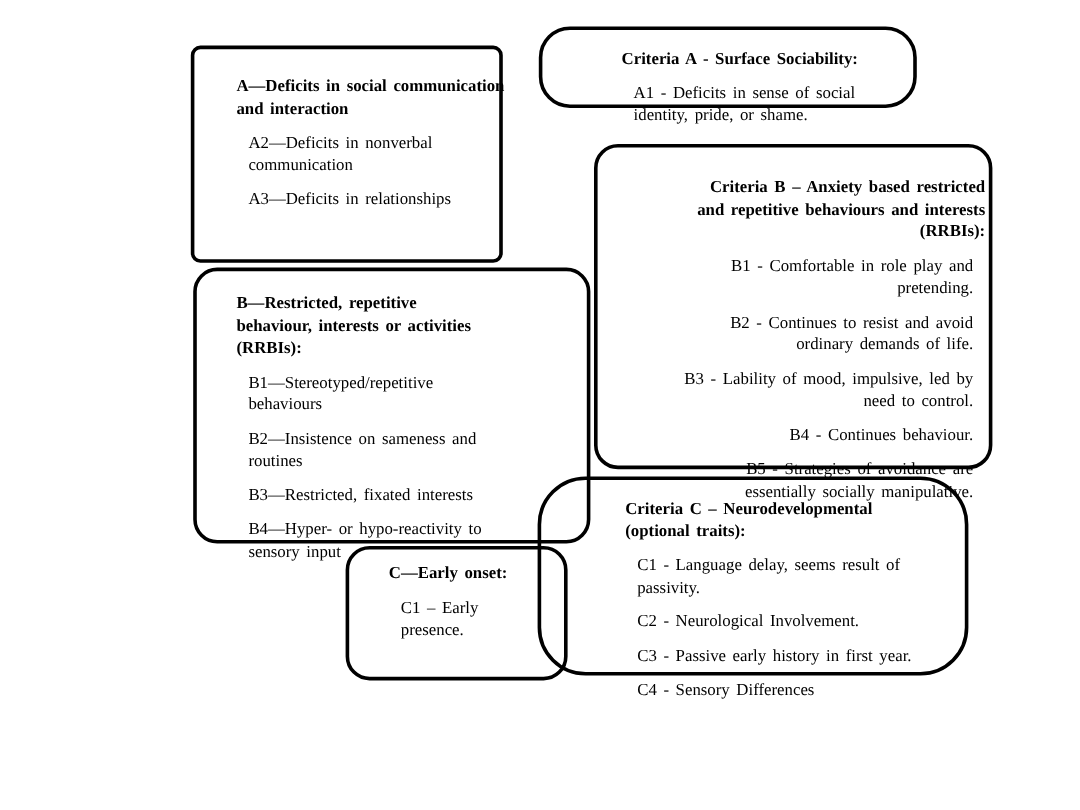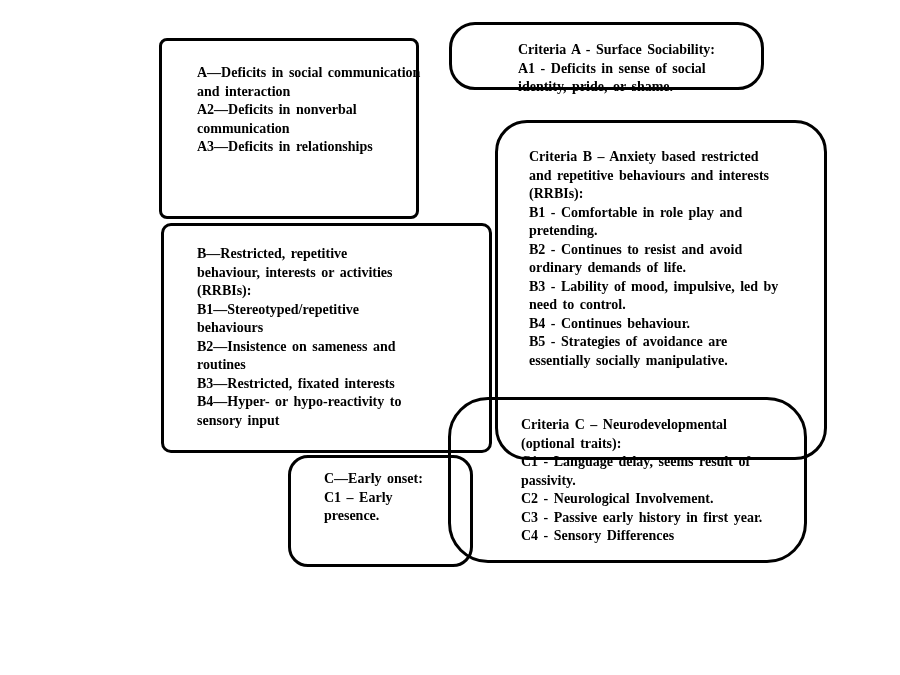--- a/index.html
+++ b/index.html
@@ -7,32 +7,32 @@
     position:relative; width:900px; height:675px; background:#ffffff;
     font-family:"Liberation Serif","DejaVu Serif",serif; color:#000000;
     overflow:hidden;
   }
   .box {
     position:absolute; border:3px solid #000000; background:transparent;
     box-sizing:border-box;
   }
   .txt { position:absolute; font-size:14px; line-height:18.5px; word-spacing:2px; }
   .title { font-weight:bold; margin:0; white-space:pre-line; }
-  .item  { margin:0; white-space:pre-line;font-weight:bold; }
+  .item  { margin:10px; white-space:pre-line; }
 
   #box-asd-a { left:159px; top:38px;  width:260px; height:181px; border-radius:8px; }
   #box-asd-a .txt { left:35px; top:23px; width:268px; }
 
   #box-pda-a { left:449px; top:22px;  width:315px; height:68px;  border-radius:26px; }
   #box-pda-a .txt { left:66px; top:16px; width:242px; }
 
-  #box-pda-b { left:495px; top:120px; width:332px; height:340px; border-radius:32px; }
+  #box-pda-b { left:495px; top:120px; width:332px; height:271px; border-radius:20px;text-align:right; }
   #box-pda-b .txt { left:31px; top:25px; width:292px; }
 
-  #box-asd-b { left:161px; top:223px; width:331px; height:230px; border-radius:10px; }
+  #box-asd-b { left:161px; top:223px; width:331px; height:230px; border-radius:20px; }
   #box-asd-b .txt { left:33px; top:19px; width:268px; }
 
   #box-asd-c { left:288px; top:455px; width:185px; height:112px;  border-radius:20px; }
   #box-asd-c .txt { left:33px; top:12px; width:142px; }
 
   #box-pda-c { left:448px; top:397px; width:359px; height:166px; border-radius:40px;padding-left:16px; }
   #box-pda-c .txt { left:70px; top:16px; width:292px; }
 </style>
 </head>
 <body>

